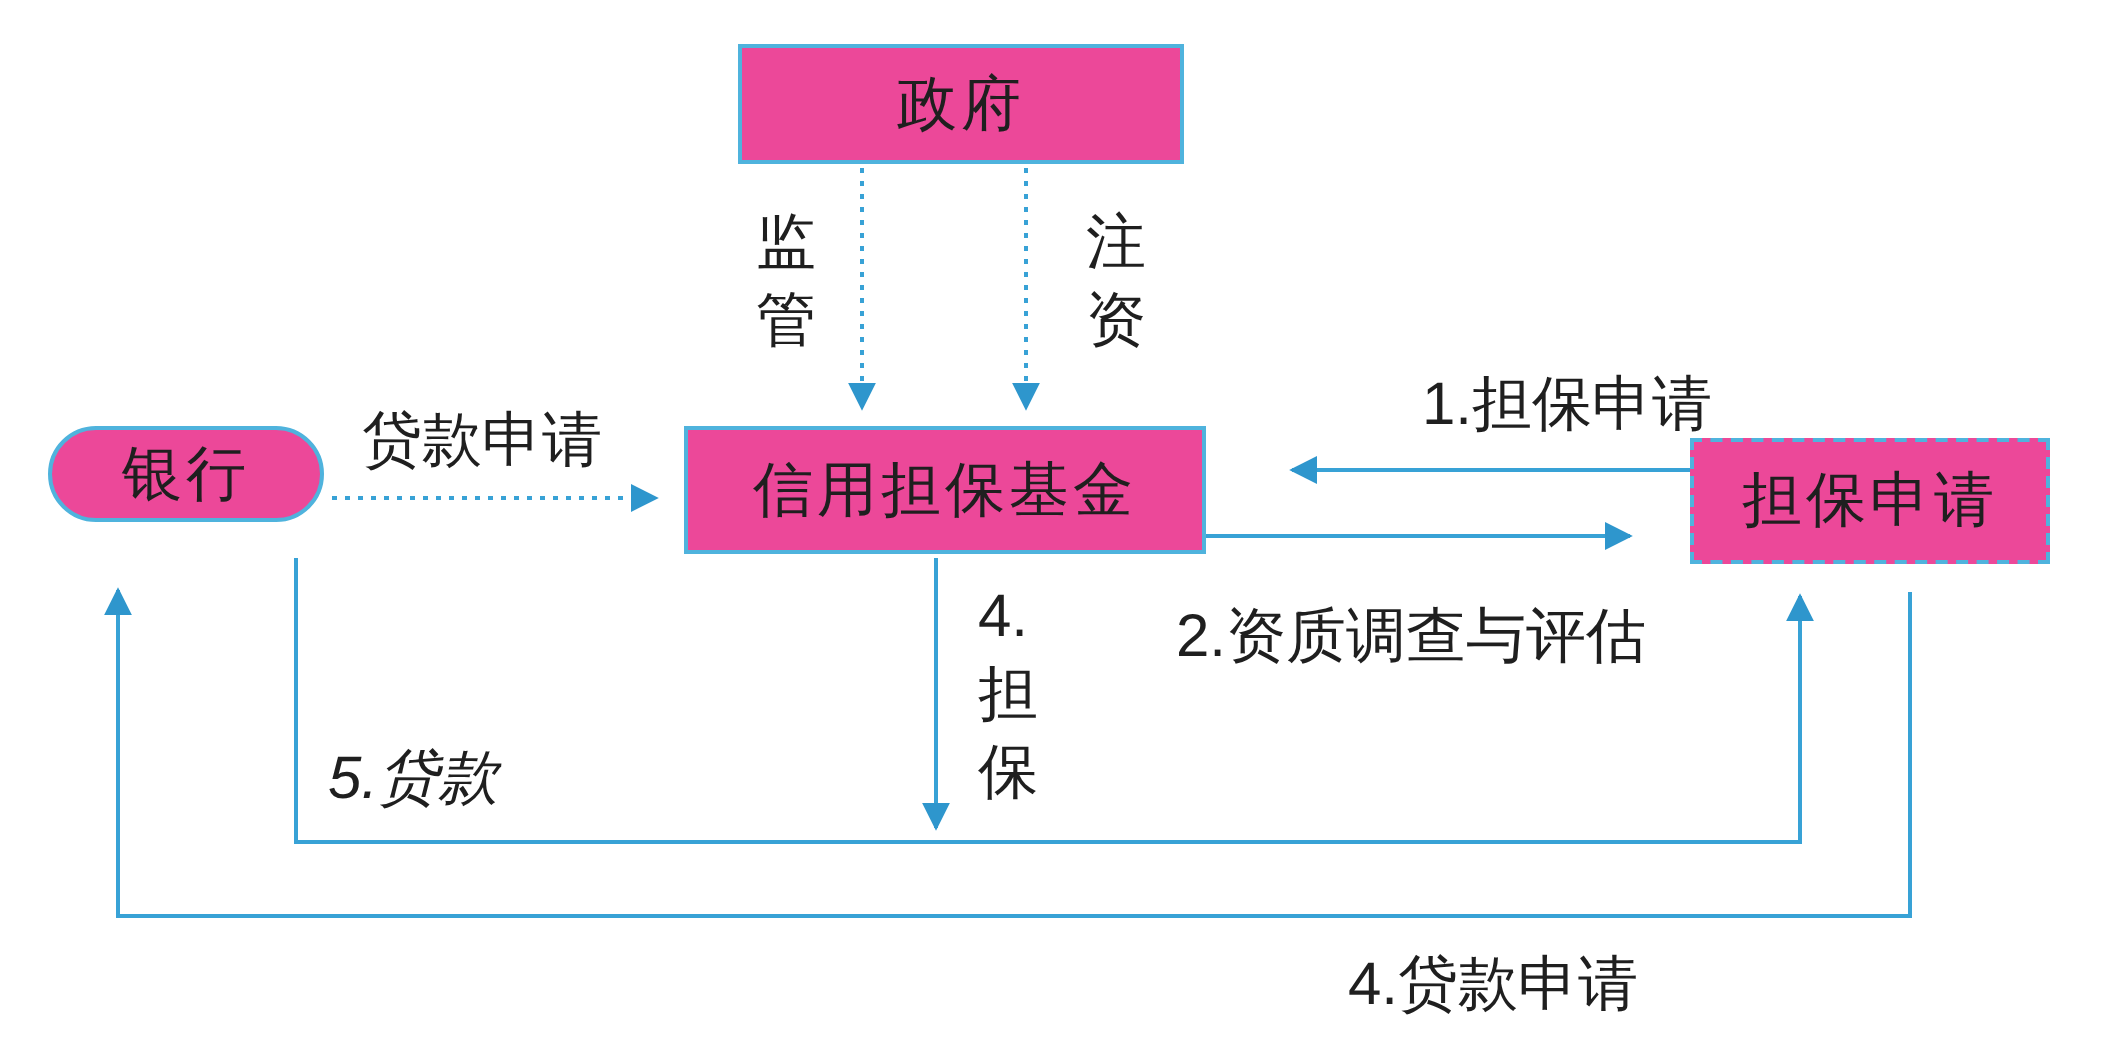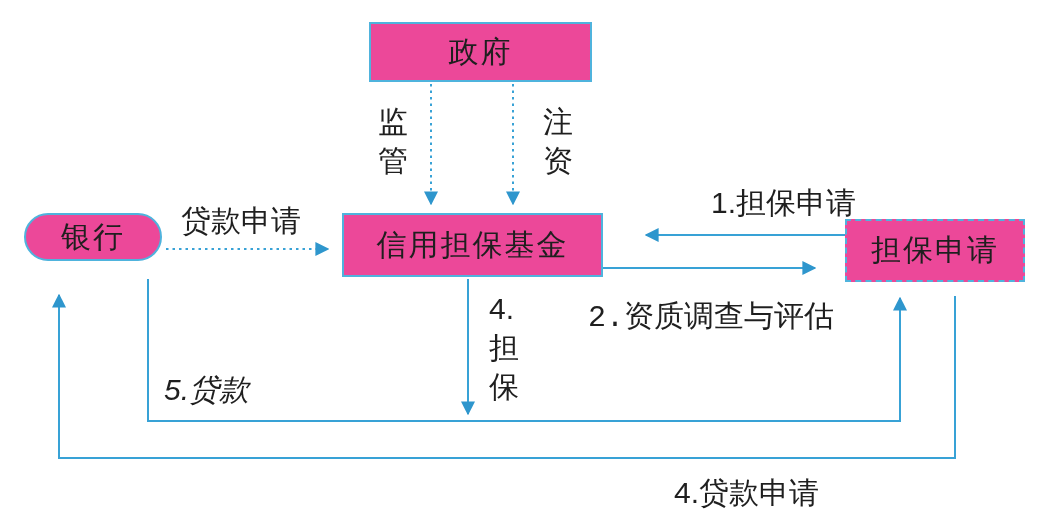--- a/index.html
+++ b/index.html
@@ -49,21 +49,21 @@
   }
   #node-government { left: 369px; top: 22px;  width: 223px; height: 60px; }
   #node-bank       { left: 24px;  top: 213px; width: 138px; height: 48px; border-radius: 26px; }
   #node-fund       { left: 342px; top: 213px; width: 261px; height: 64px; }
   #node-sme        { left: 845px; top: 219px; width: 180px; height: 63px; }
 
   #label-supervision { left: 378px; top: 102px; }
   #label-capital     { left: 543px; top: 102px; }
   #label-funding     { left: 181px; top: 203px; }
   #label-e1          { left: 671px; top: 185px; margin-left: 40px; }
-  #label-e2          { left: 588px; top: 301px; font-family: Liberation Mono, monospace; }
+  #label-e2          { left: 588px; top: 301px; }
   #label-e4          { left: 489px; top: 289px; }
   #label-e5          { left: 164px; top: 372px; font-style: italic; }
   #label-e3          { left: 674px; top: 475px; }
 </style>
 </head>
 <body>
 
 <div id="canvas">
 
   <svg id="edges" width="1060" height="531" viewBox="0 0 1060 531" fill="none" stroke="#38a2d6" stroke-width="2">

